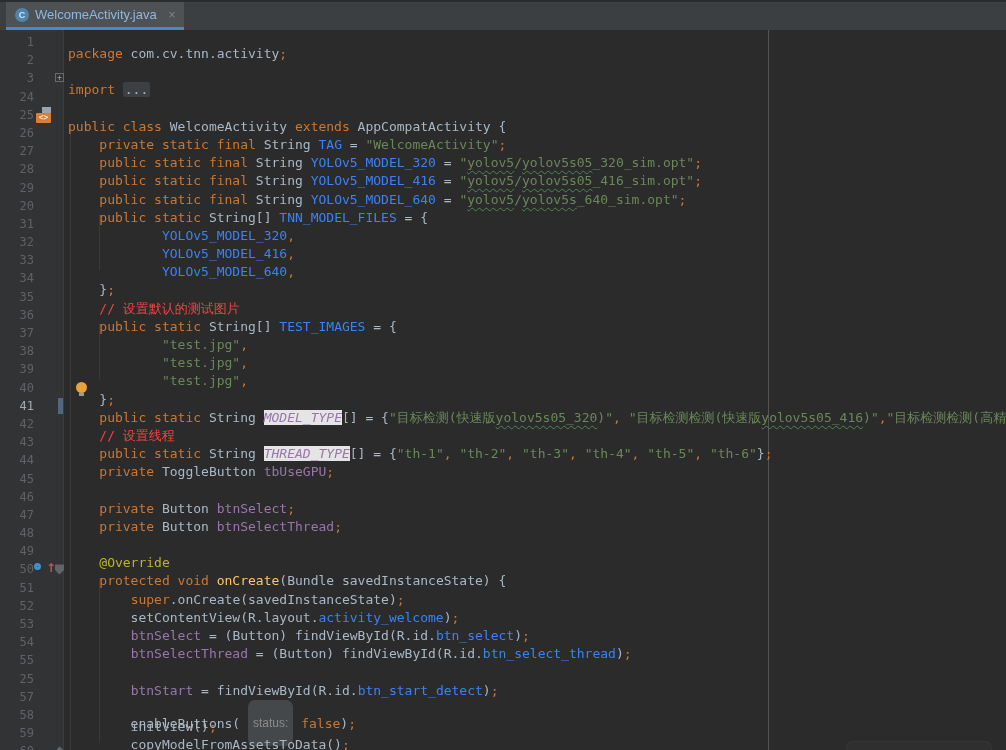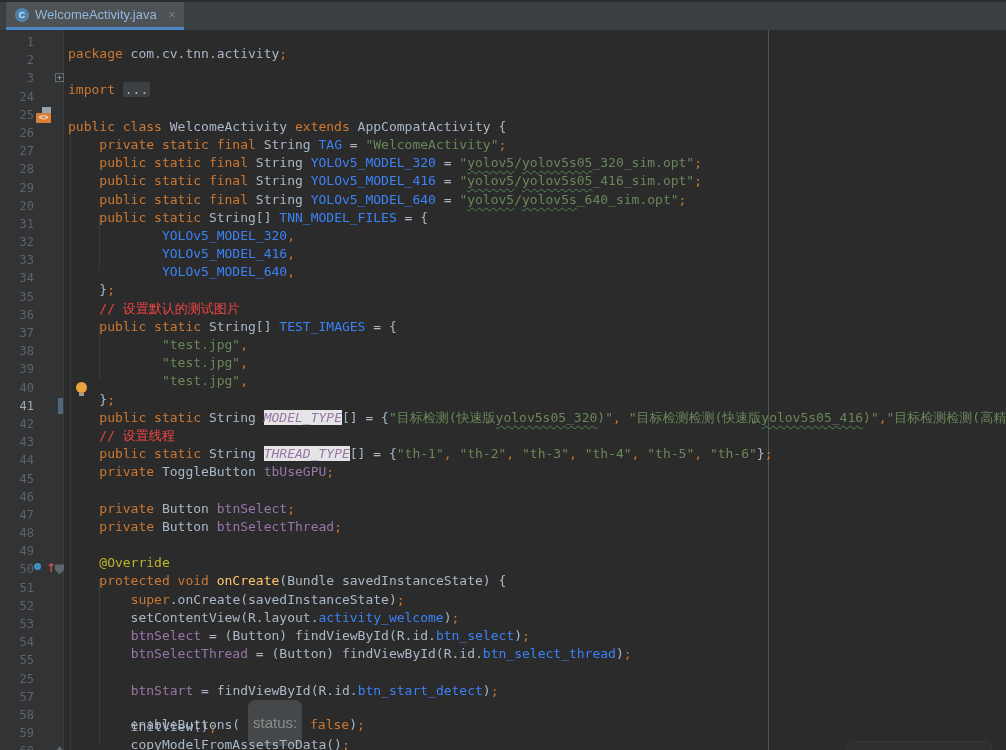--- a/index.html
+++ b/index.html
@@ -40,21 +40,21 @@
   .c-s  { color:#6a8759; }
   .c-sw { color:#6a8759; text-decoration:underline wavy #4f8554; text-decoration-thickness:1px; text-underline-offset:3px; }
   .c-sf { color:#3b82f6; }
   .c-sfh{ color:#9876aa; font-style:italic; background:#e5e5e5; }
   .c-f  { color:#9876aa; }
   .c-cm { color:#ef4444; }
   .c-an { color:#bbb529; }
   .c-md { color:#ffc66b; }
   .c-fb { background:#3c4043; color:#a9b7c6; border-radius:2px; padding:0 2px; }
   .c-hint { display:inline-block; background:#45484b; color:#8c8c8c; border-radius:7px;
-            font-size:15px; line-height:14px; padding:16px 5px; vertical-align:1px;
+            font-size:12px; line-height:14px; padding:16px 5px; vertical-align:1px;
             font-family:"Liberation Sans",sans-serif; }
 
   
   .gi { position:absolute; top:2px; }
   .icon-layout { left:36px; width:15px; height:15px; }
   .icon-layout .gray { position:absolute; right:0; top:-1px; width:9px; height:6px; background:#9aa5ad; }
   .icon-layout .orange { position:absolute; left:0; bottom:0; width:15px; height:10px; background:#d87f35;
                          color:#f4e9df; font:bold 8px/10px "DejaVu Sans Mono",monospace; text-align:center; border-radius:1px; }
   .icon-override { left:34px; width:18px; height:14px; }
   .icon-override .ring { position:absolute; left:0; top:1px; width:7px; height:7px; border:3px solid #3f93c9; border-radius:50%; }

